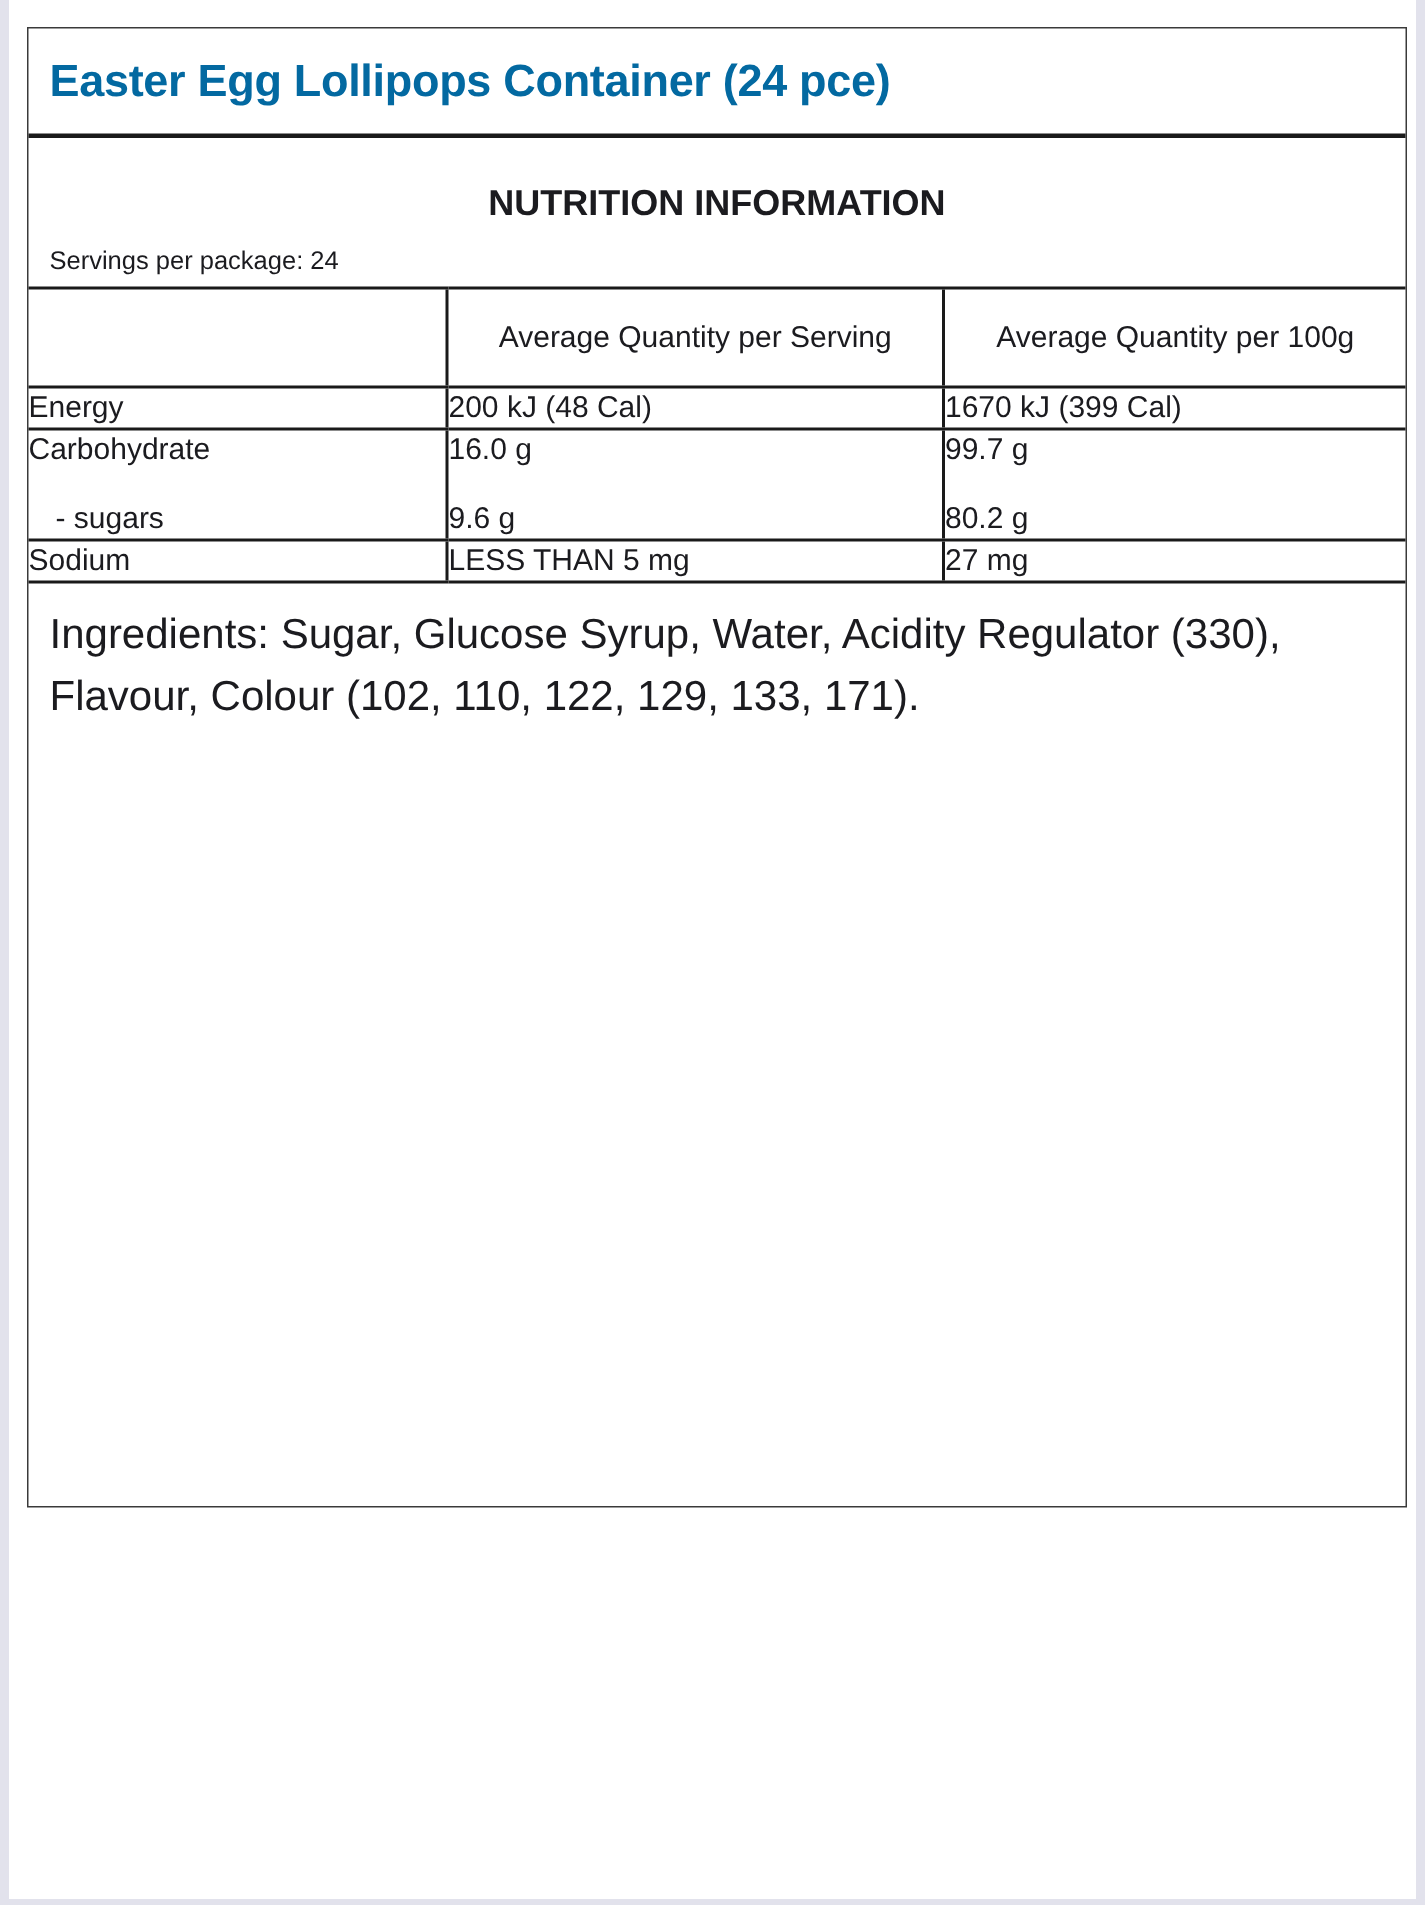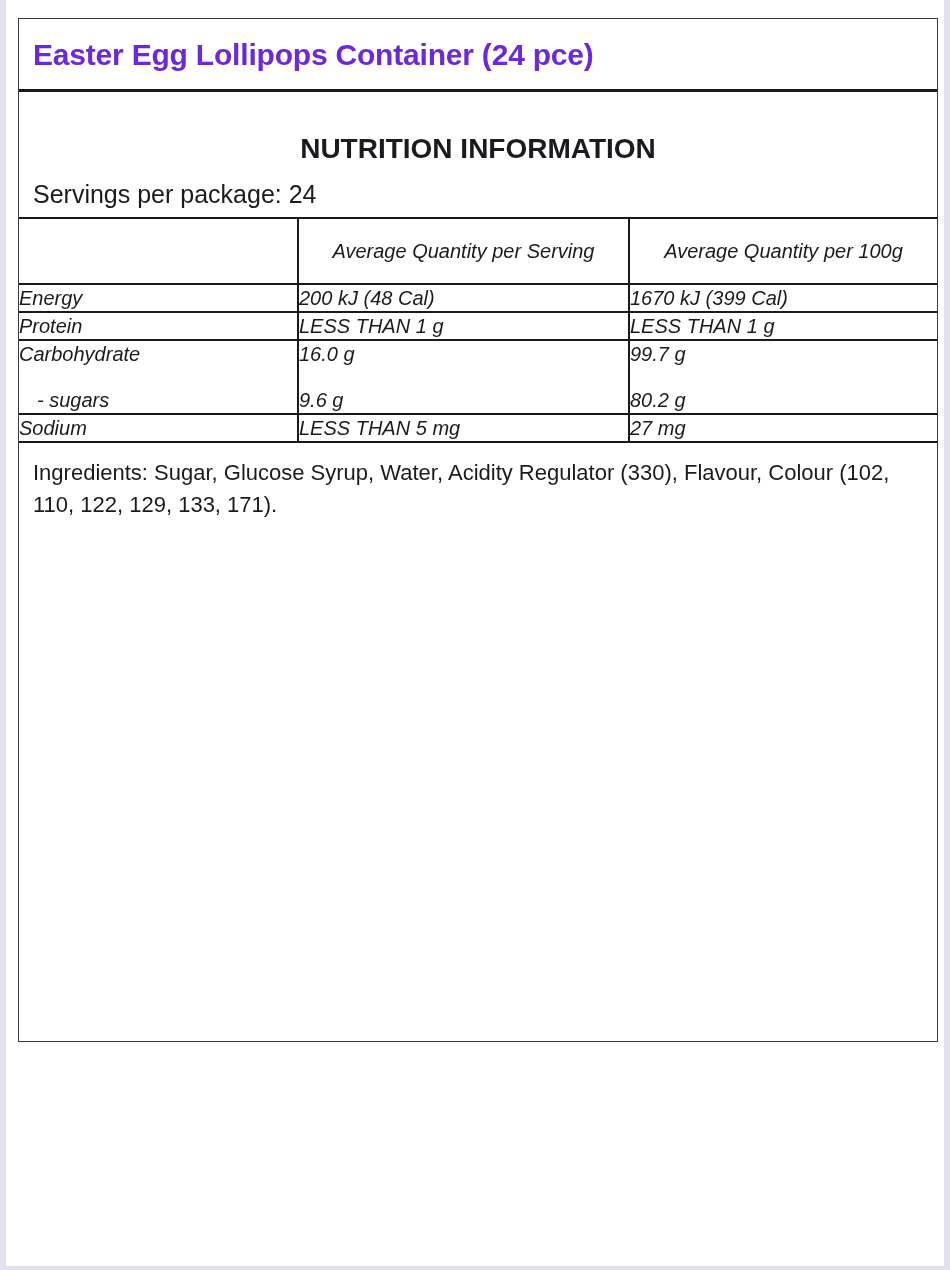--- a/index.html
+++ b/index.html
@@ -34,40 +34,40 @@
   }
 
   
   .title-block {
     padding: 18px 14px 16px 14px;
     border-bottom: 3px solid #1a1a1a;
   }
   .product-title {
     font-size: 30px;
     font-weight: bold;
-    color: #6d28d9;
+    color: #0369a1;
     letter-spacing: -0.2px;
     line-height: 1.2;
     margin: 0;
   }
 
   
   .nutrition-heading {
     text-align: center;
-    font-size: 28px;
+    font-size: 24px;
     font-weight: bold;
     color: #1b1b1f;
-    padding: 41px 10px 12px 10px;
+    padding: 30px 10px 12px 10px;
     margin: 0;
   }
 
   
   .servings-block {
     padding: 0 14px 6px 14px;
-    font-size: 25px;
+    font-size: 17px;
     color: #1b1b1f;
     line-height: 1.36;
   }
   .servings-line { white-space: nowrap; }
 
   
   .nutrition-table {
     width: 100%;
     border-collapse: collapse;
     table-layout: fixed;
@@ -78,21 +78,20 @@
   .nutrition-table col.c2 { width: 331px; }
   .nutrition-table col.c3 { width: 308px; }
 
   .nutrition-table th,
   .nutrition-table td {
     border-top: 2px solid #1a1a1a;
     border-bottom: 2px solid #1a1a1a;
     border-left: 2px solid #1a1a1a;
     padding: 0;
     vertical-align: middle;
-    font-style: italic;
   }
   .nutrition-table th:first-child,
   .nutrition-table td:first-child {
     border-left: none;
   }
   .nutrition-table tr td {
     border-top: none;
   }
   .nutrition-table thead th {
     border-bottom: 2px solid #1a1a1a;
@@ -122,21 +121,21 @@
     margin-top: 20px;
     display: block;
   }
   .indent {
     padding-left: 18px;
   }
 
   
   .ingredients {
     padding: 14px 14px 0 14px;
-    font-size: 22px;
+    font-size: 28px;
     line-height: 1.45;
     color: #1b1b1f;
   }
 
   .filler {
     height: 520px;
   }
 </style>
 </head>
 <body>
@@ -166,25 +165,20 @@
           <th class="hdr-cell hdr-blank"></th>
           <th class="hdr-cell">Average Quantity per Serving</th>
           <th class="hdr-cell">Average Quantity per 100g</th>
         </tr>
       </thead>
       <tbody>
         <tr>
           <td class="row-label">Energy</td>
           <td class="row-value">200 kJ (48 Cal)</td>
           <td class="row-value">1670 kJ (399 Cal)</td>
-        </tr>
-        <tr>
-          <td class="row-label">Protein</td>
-          <td class="row-value">LESS THAN 1 g</td>
-          <td class="row-value">LESS THAN 1 g</td>
         </tr>
         <tr>
           <td class="row-label">
             <span>Carbohydrate</span>
             <span class="sub-line indent">- sugars</span>
           </td>
           <td class="row-value">
             <span>16.0 g</span>
             <span class="sub-line">9.6 g</span>
           </td>

